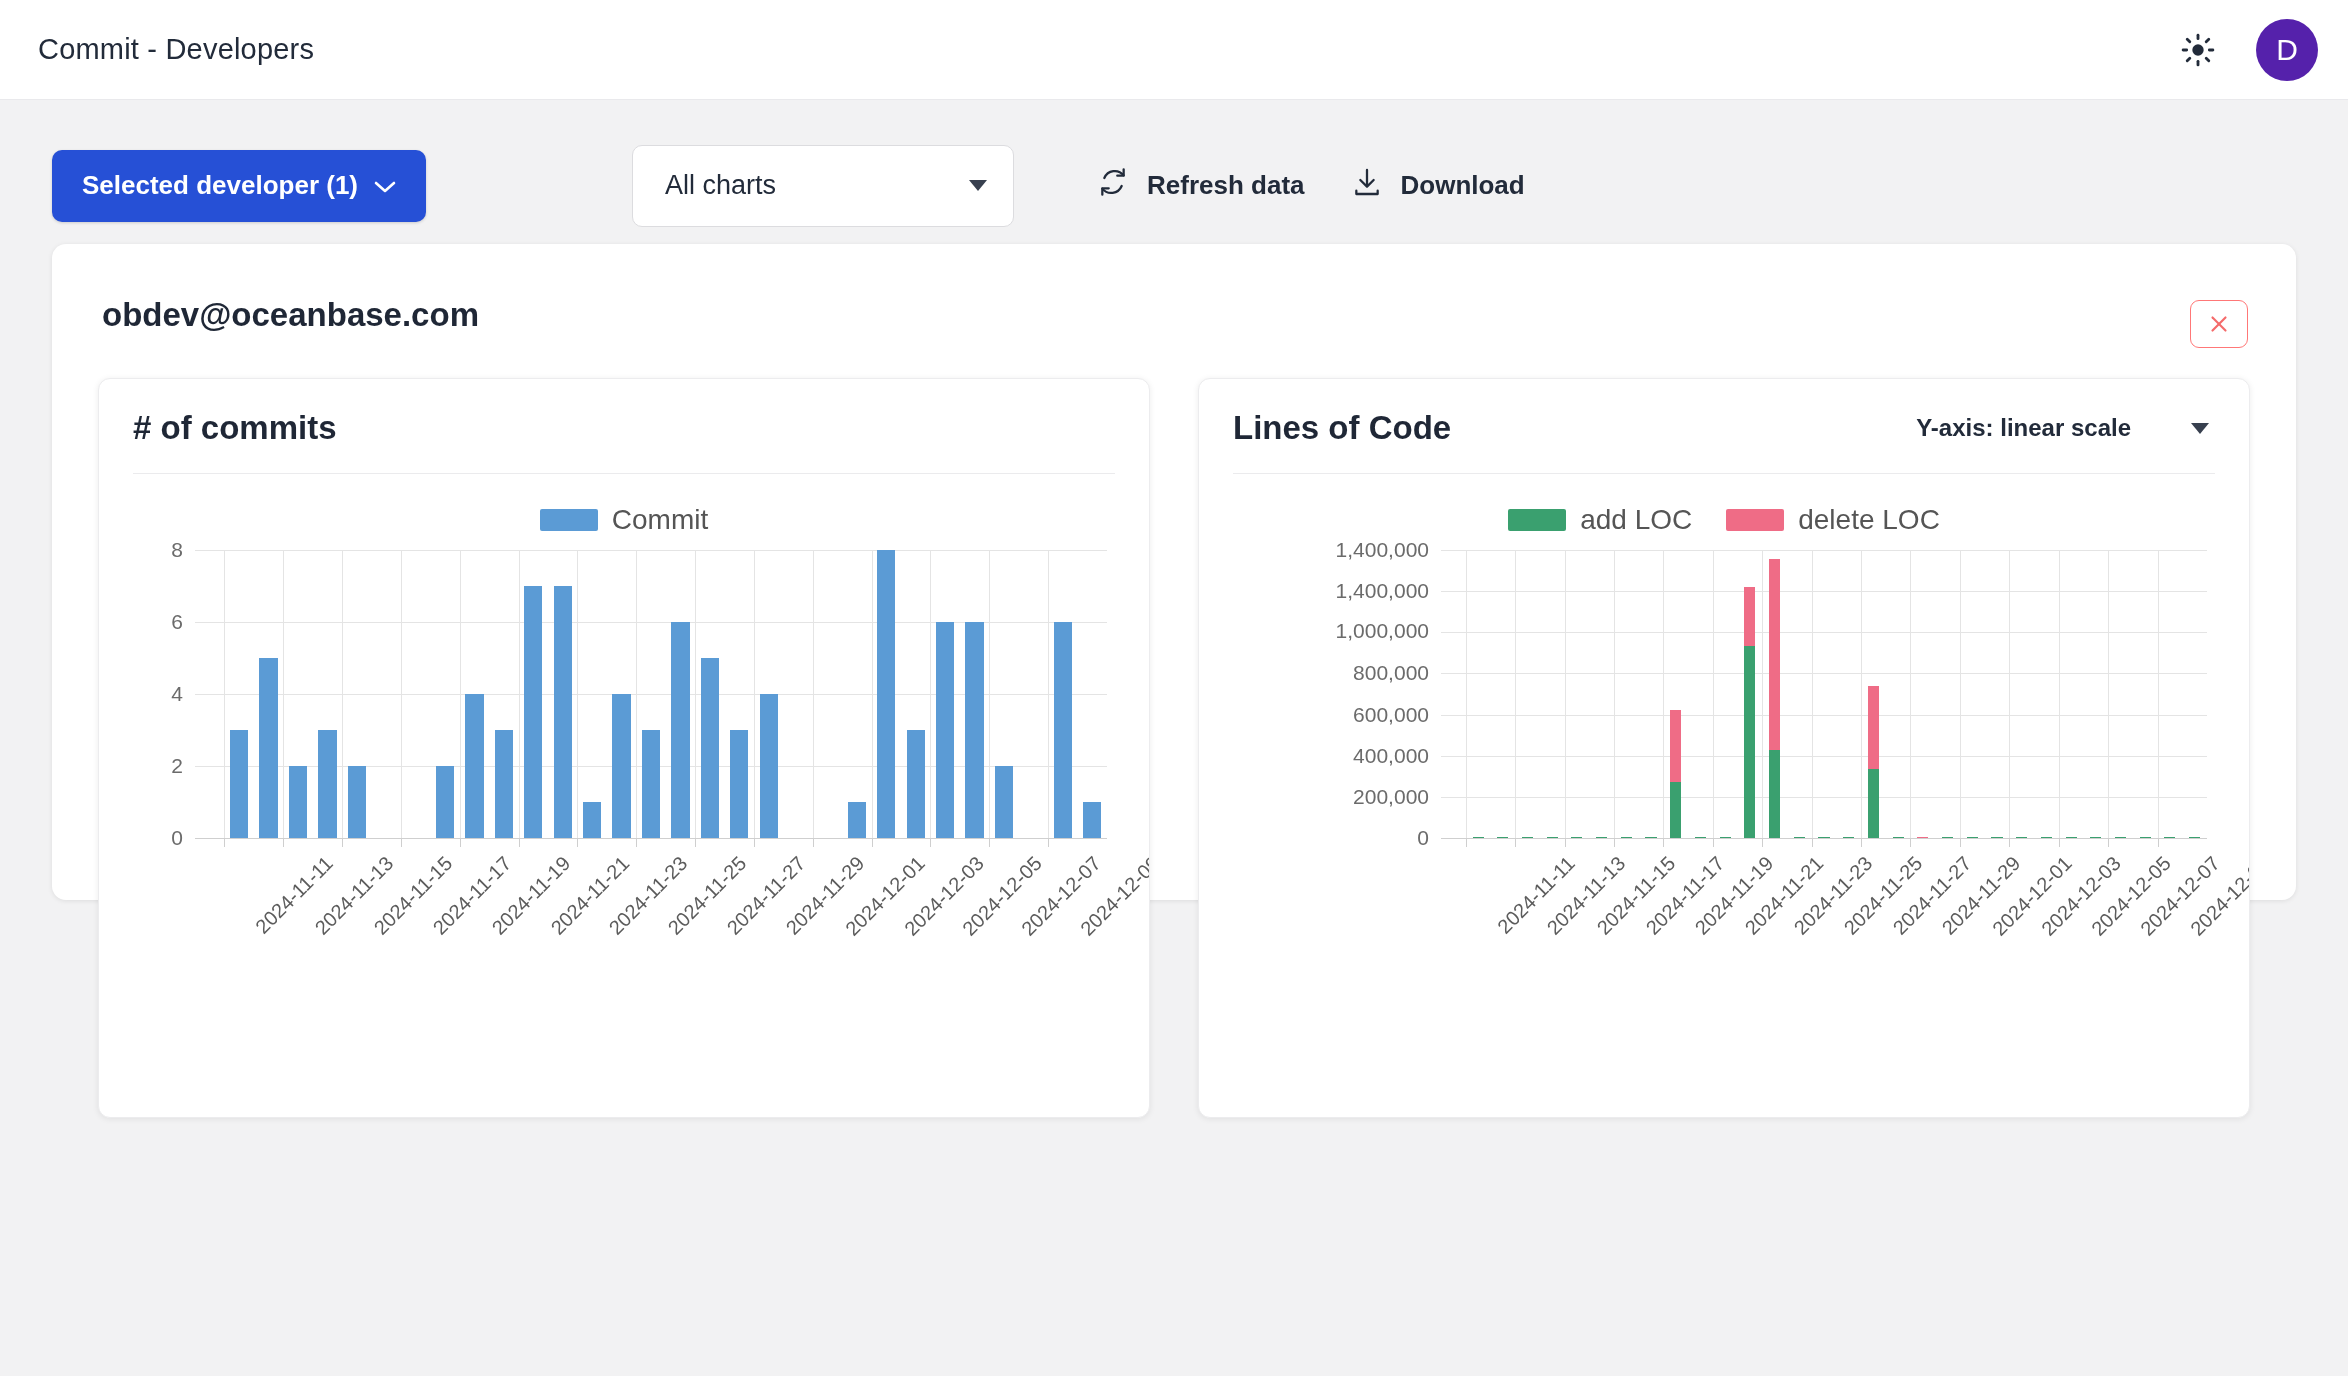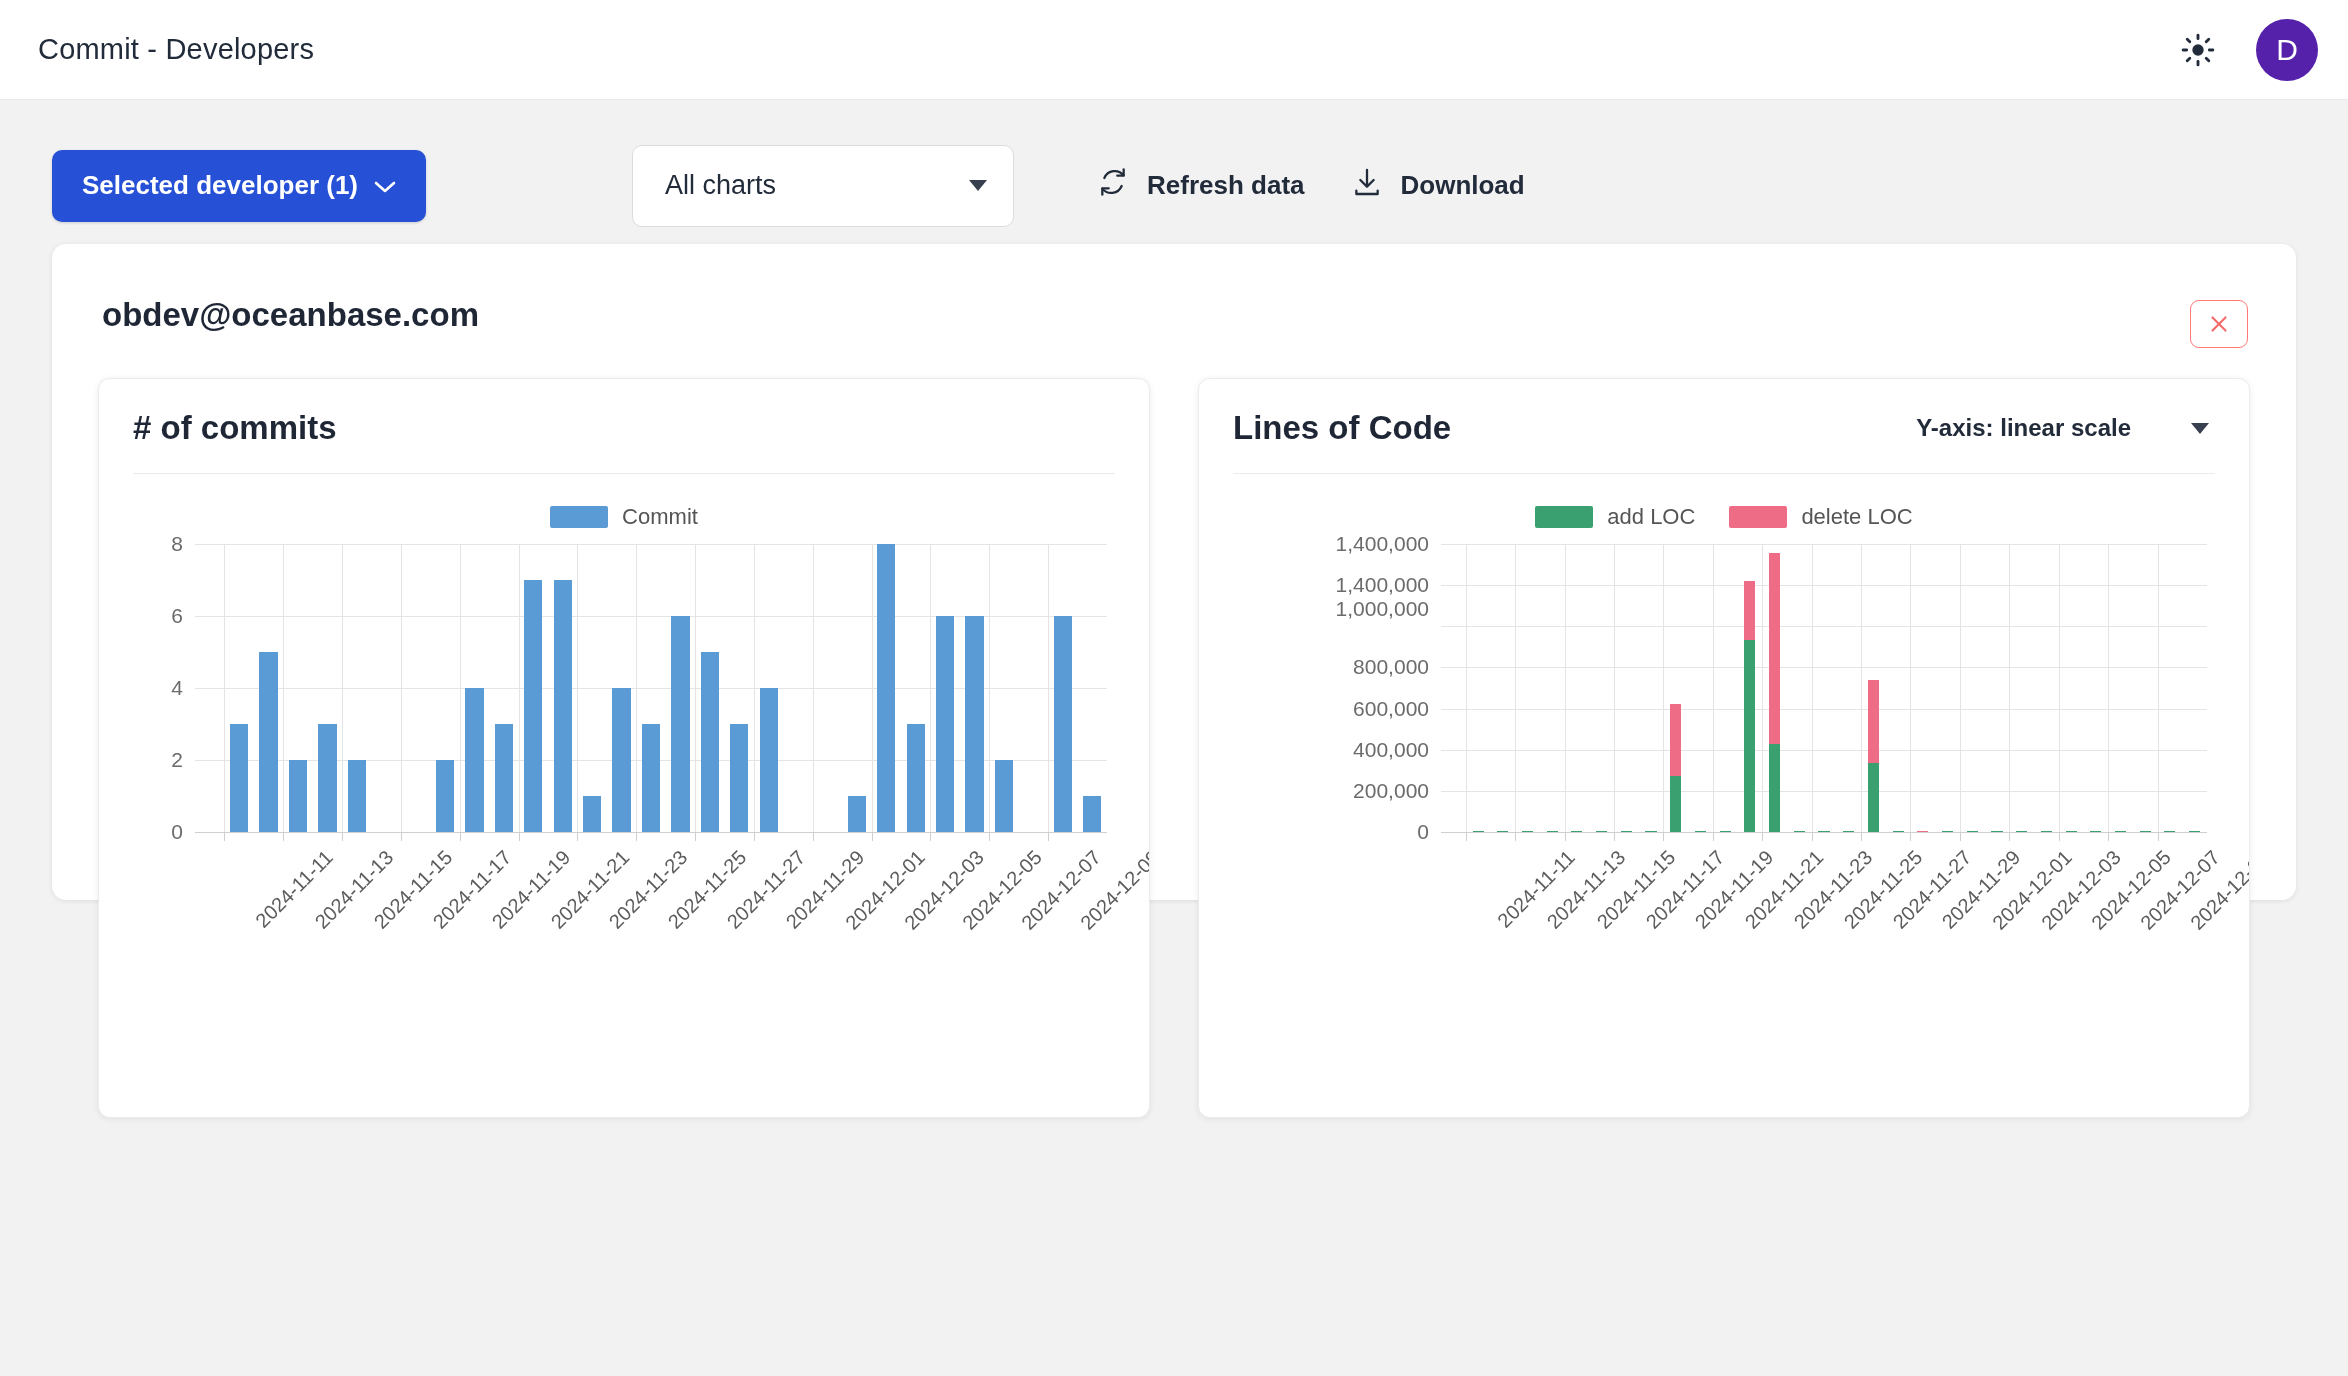--- a/index.html
+++ b/index.html
@@ -142,21 +142,21 @@
     display: flex; align-items: center; gap: 60px;
     font-size: 24px; font-weight: 700; color: #222b3a;
     cursor: pointer;
     padding-right: 6px;
   }
 
   
   .legend { display: flex; justify-content: center; align-items: center; gap: 34px; margin-top: 30px; }
   .legend-item { display: flex; align-items: center; gap: 14px; }
   .legend-swatch { width: 58px; height: 22px; border-radius: 2px; }
-  .legend-label { font-size: 22px; color: #555; }
+  .legend-label { font-size: 28px; color: #555; }
 
   .plot-wrap { position: relative; margin-top: 14px; }
   .plot {
     position: relative;
     height: 200px;
   }
   .ytick {
     position: absolute; right: 0; transform: translateY(-50%);
     font-size: 21px; color: #6b6b6b; white-space: nowrap;
   }
@@ -434,21 +434,21 @@
               <div class="ytick" style="top: 288px; right: calc(100% + 12px);">0</div>
               <div class="gridline" style="top: 246.857px;"></div>
               <div class="ytick" style="top: 246.857px; right: calc(100% + 12px);">200,000</div>
               <div class="gridline" style="top: 205.714px;"></div>
               <div class="ytick" style="top: 205.714px; right: calc(100% + 12px);">400,000</div>
               <div class="gridline" style="top: 164.571px;"></div>
               <div class="ytick" style="top: 164.571px; right: calc(100% + 12px);">600,000</div>
               <div class="gridline" style="top: 123.429px;"></div>
               <div class="ytick" style="top: 123.429px; right: calc(100% + 12px);">800,000</div>
               <div class="gridline" style="top: 82.2857px;"></div>
-              <div class="ytick" style="top: 65px; right: calc(100% + 12px);">1,000,000</div>
+              <div class="ytick" style="top: 81px; right: calc(100% + 12px);">1,000,000</div>
               <div class="gridline" style="top: 41.1429px;"></div>
               <div class="ytick" style="top: 41.1429px; right: calc(100% + 12px);">1,400,000</div>
               <div class="gridline" style="top: 0px;"></div>
               <div class="ytick" style="top: 0px; right: calc(100% + 12px);">1,400,000</div>
               <div class="vgrid" style="left: 3.22581%;"></div>
               <div class="tickmark" style="left: 3.22581%; top: 288px;"></div>
               <div class="vgrid" style="left: 9.67742%;"></div>
               <div class="tickmark" style="left: 9.67742%; top: 288px;"></div>
               <div class="vgrid" style="left: 16.129%;"></div>
               <div class="tickmark" style="left: 16.129%; top: 288px;"></div>

